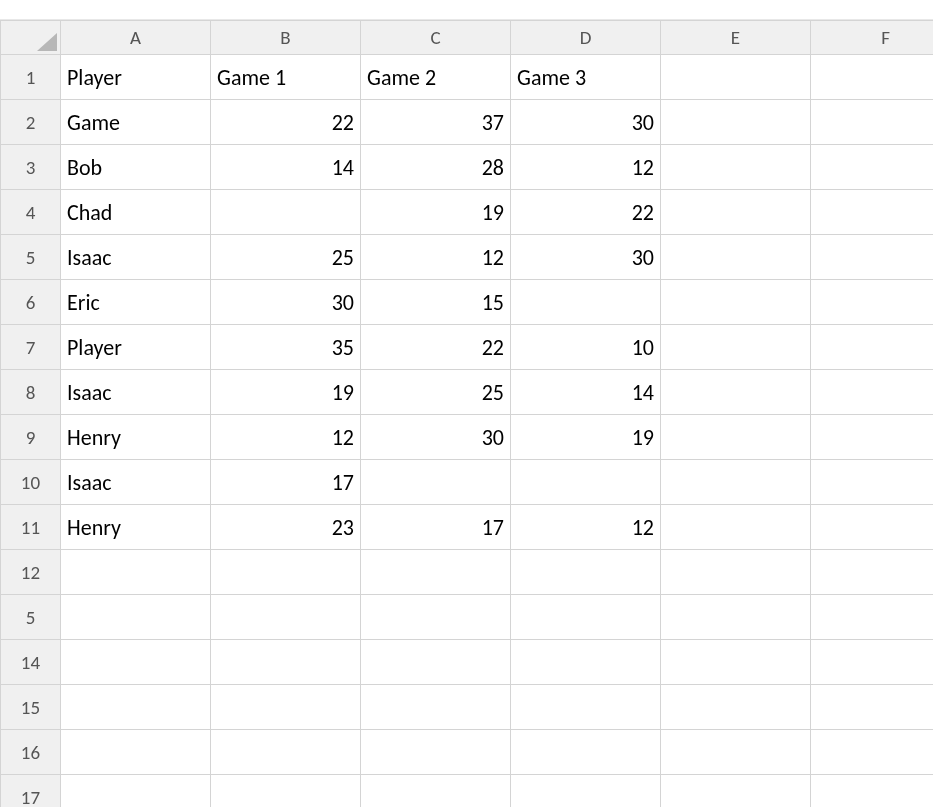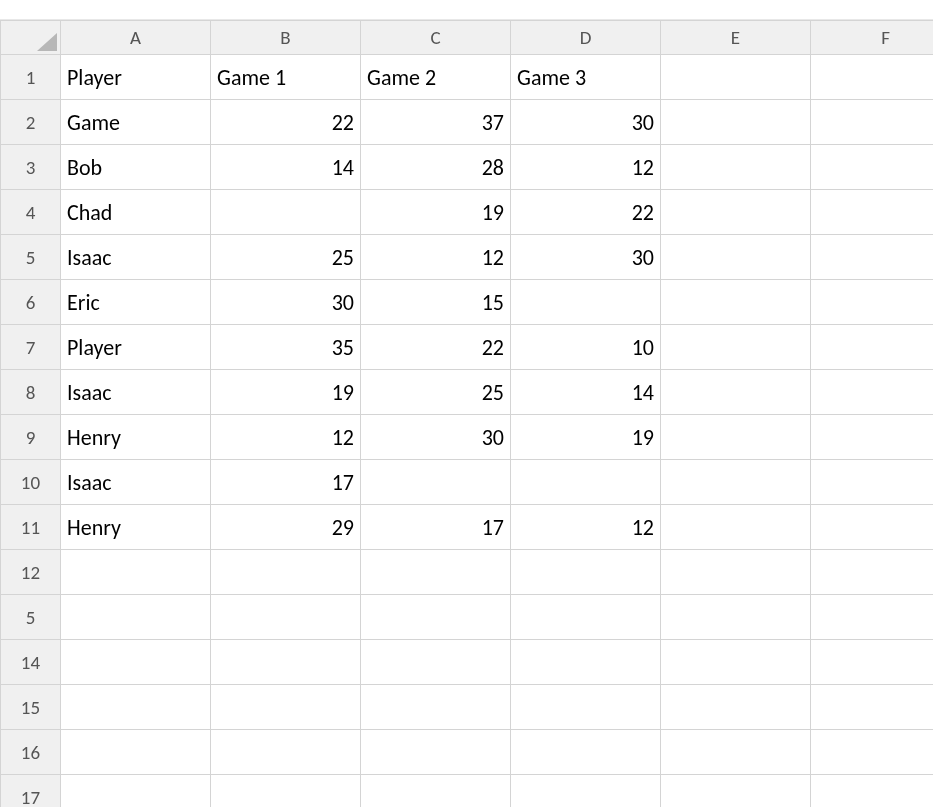--- a/index.html
+++ b/index.html
@@ -199,21 +199,21 @@
         <td class="cell txt">Isaac</td>
         <td class="cell num">17</td>
         <td class="cell num"></td>
         <td class="cell num"></td>
         <td class="cell"></td>
         <td class="cell"></td>
       </tr>
       <tr>
         <th class="rowhdr">11</th>
         <td class="cell txt">Henry</td>
-        <td class="cell num">29</td>
+        <td class="cell num">23</td>
         <td class="cell num">17</td>
         <td class="cell num">12</td>
         <td class="cell"></td>
         <td class="cell"></td>
       </tr>
 
       <tr>
         <th class="rowhdr">12</th>
         <td class="cell"></td>
         <td class="cell"></td>

